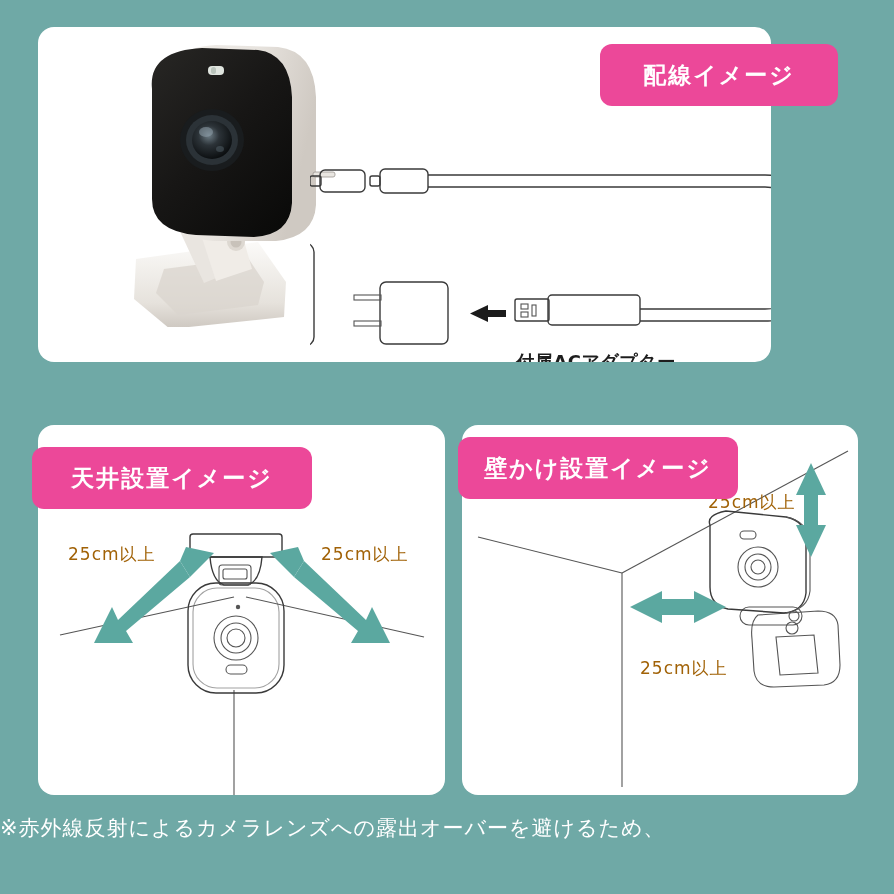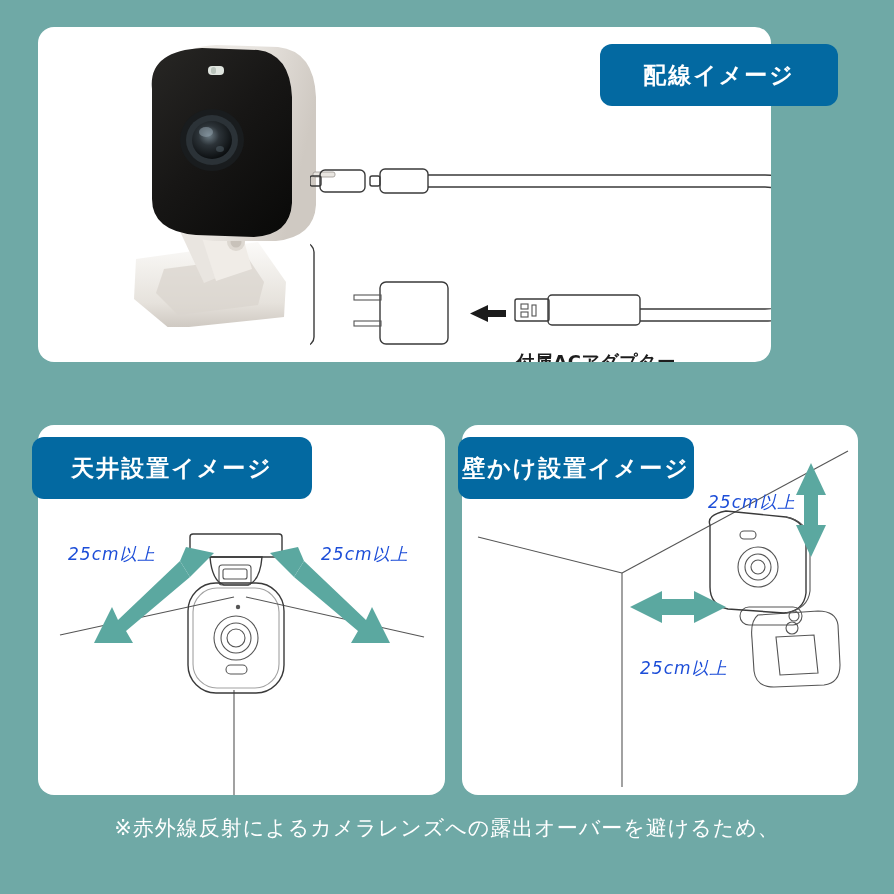--- a/index.html
+++ b/index.html
@@ -12,46 +12,45 @@
   .stage{position:absolute;left:0;top:0;width:894px;height:894px;}
 
   
   .panel{position:absolute;background:#ffffff;border-radius:16px;overflow:hidden;}
   #panel-wiring{left:38px;top:27px;width:733px;height:335px;}
   #panel-ceiling{left:38px;top:425px;width:407px;height:370px;}
   #panel-wall{left:462px;top:425px;width:396px;height:370px;}
 
   
   .badge{
-    position:absolute;background:#0369a1;border-radius:12px;
+    position:absolute;background:#ec4899;border-radius:12px;
     display:flex;align-items:center;justify-content:center;
     color:#ffffff;font-weight:bold;letter-spacing:2px;
     box-sizing:border-box;
   }
   #badge-wiring{left:600px;top:44px;width:238px;height:62px;font-size:23px;}
-  #badge-ceiling{left:32px;top:437px;width:280px;height:62px;font-size:23px;}
-  #badge-wall{left:458px;top:437px;width:236px;height:62px;font-size:23px;}
+  #badge-ceiling{left:32px;top:447px;width:280px;height:62px;font-size:23px;}
+  #badge-wall{left:458px;top:437px;width:280px;height:62px;font-size:23px;}
 
   
   #caption{
     position:absolute;left:0;top:812px;width:894px;
-    text-align:center;color:#ffffff;font-size:21px;line-height:1.55;
+    text-align:left;color:#ffffff;font-size:21px;line-height:1.55;
     letter-spacing:1px;
   }
   #caption div{white-space:pre;}
 
   
   svg{display:block;}
   .ln{fill:none;stroke:#3a3a3a;stroke-width:1.4;}
   .ln-thin{fill:none;stroke:#555;stroke-width:1.1;}
   .teal{fill:#5ba8a0;}
   .dimtext{
-    position:absolute;color:#1d4ed8;font-size:17px;letter-spacing:1px;
+    position:absolute;color:#a16207;font-size:17px;letter-spacing:1px;
     white-space:nowrap;
-    font-style:italic;
   }
 </style>
 </head>
 <body>
 
 <div class="stage">
 
   <div class="panel" id="panel-wiring">
 
     <svg style="position:absolute;left:70px;top:10px;" width="250" height="290" viewBox="0 0 250 290">

